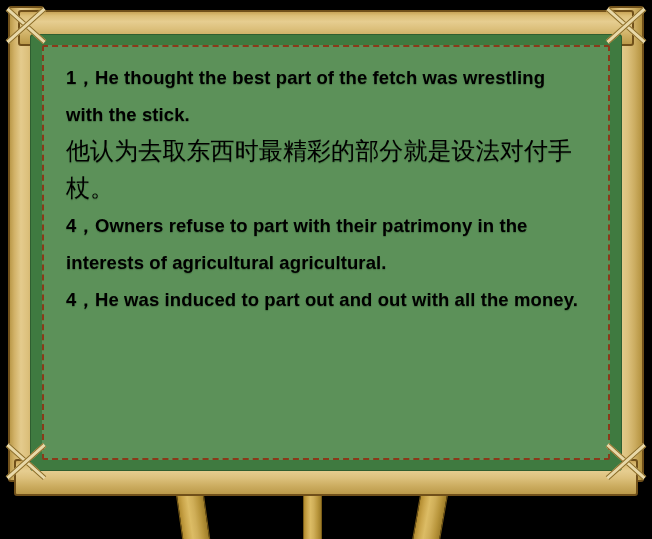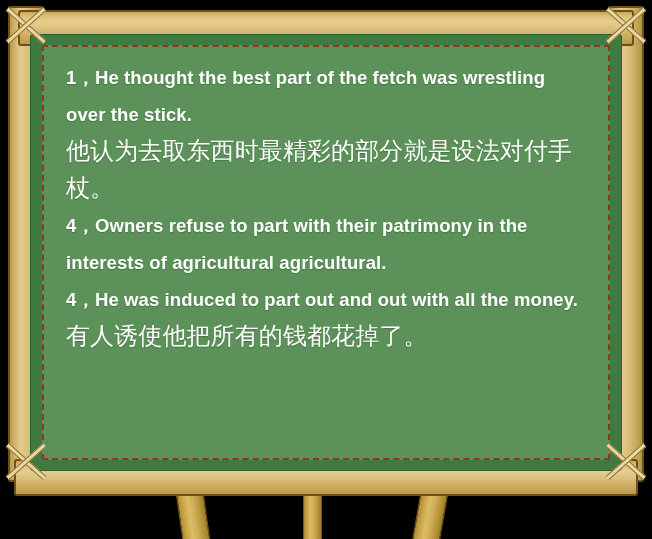--- a/index.html
+++ b/index.html
@@ -121,21 +121,21 @@
     border-radius: 2px;
     box-sizing: border-box;
   }
 
   
   #board-text {
     position: absolute;
     left: 22px;
     top: 12px;
     right: 10px;
-    color: #ffffff;
+    color: #000000;
     font-size: 18.5px;
     line-height: 37px;
     font-weight: 600;
     letter-spacing: 0.1px;
     text-shadow: 0 1px 1px rgba(20,50,20,.30);
   }
   .line { white-space: pre-wrap; }
   .line.cn {
     font-family: "DejaVu Sans", "Liberation Sans", sans-serif;
     font-weight: 500;
@@ -153,26 +153,25 @@
 
   <div class="wood wood-v" id="post-left"></div>
   <div class="wood wood-v" id="post-right"></div>
   <div class="wood" id="beam-top"></div>
   <div class="wood" id="beam-bottom"></div>
 
   <div id="board-outer">
     <div id="board-inner">
       <div id="board-text">
         <div class="line">1，He thought the best part of the fetch was wrestling</div>
-        <div class="line">over the stick.</div>
+        <div class="line">with the stick.</div>
         <div class="line cn">他认为去取东西时最精彩的部分就是设法对付手杖。</div>
         <div class="line">4，Owners refuse to part with their patrimony in the</div>
         <div class="line">interests of agricultural agricultural.</div>
         <div class="line">4，He was induced to part out and out with all the money.</div>
-        <div class="line cn">有人诱使他把所有的钱都花掉了。</div>
       </div>
     </div>
   </div>
 
   <div class="cross" id="cross-tl">
     <span class="a"></span>
       <span class="b"></span>
   </div>
   <div class="cross" id="cross-tr">
     <span class="a"></span>

